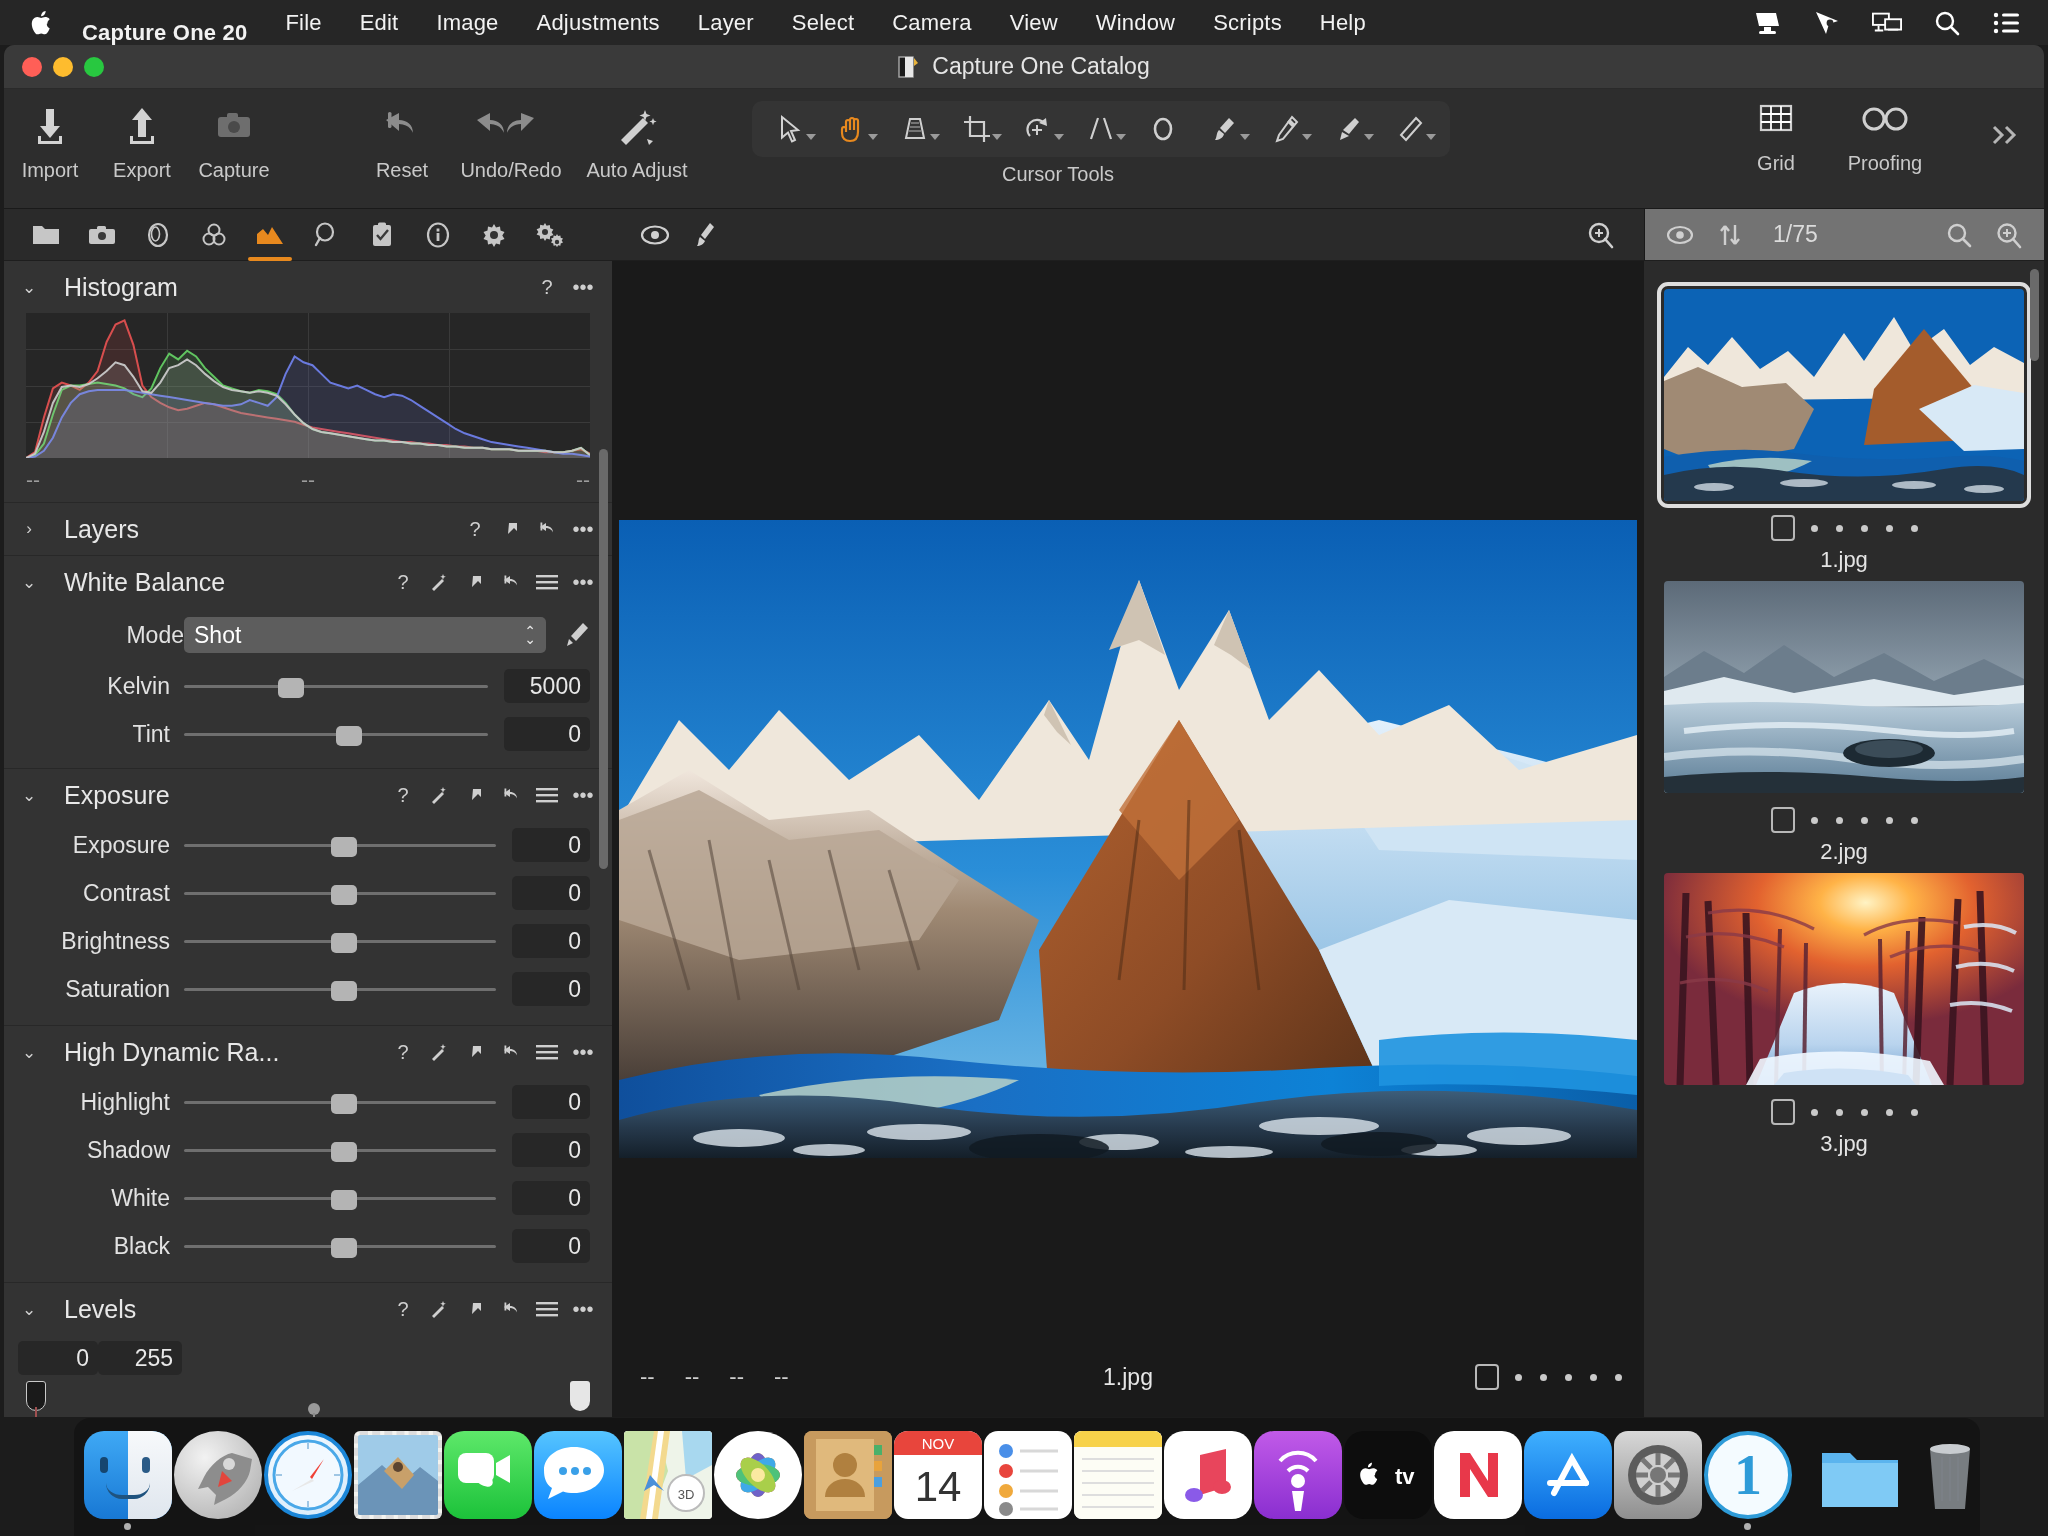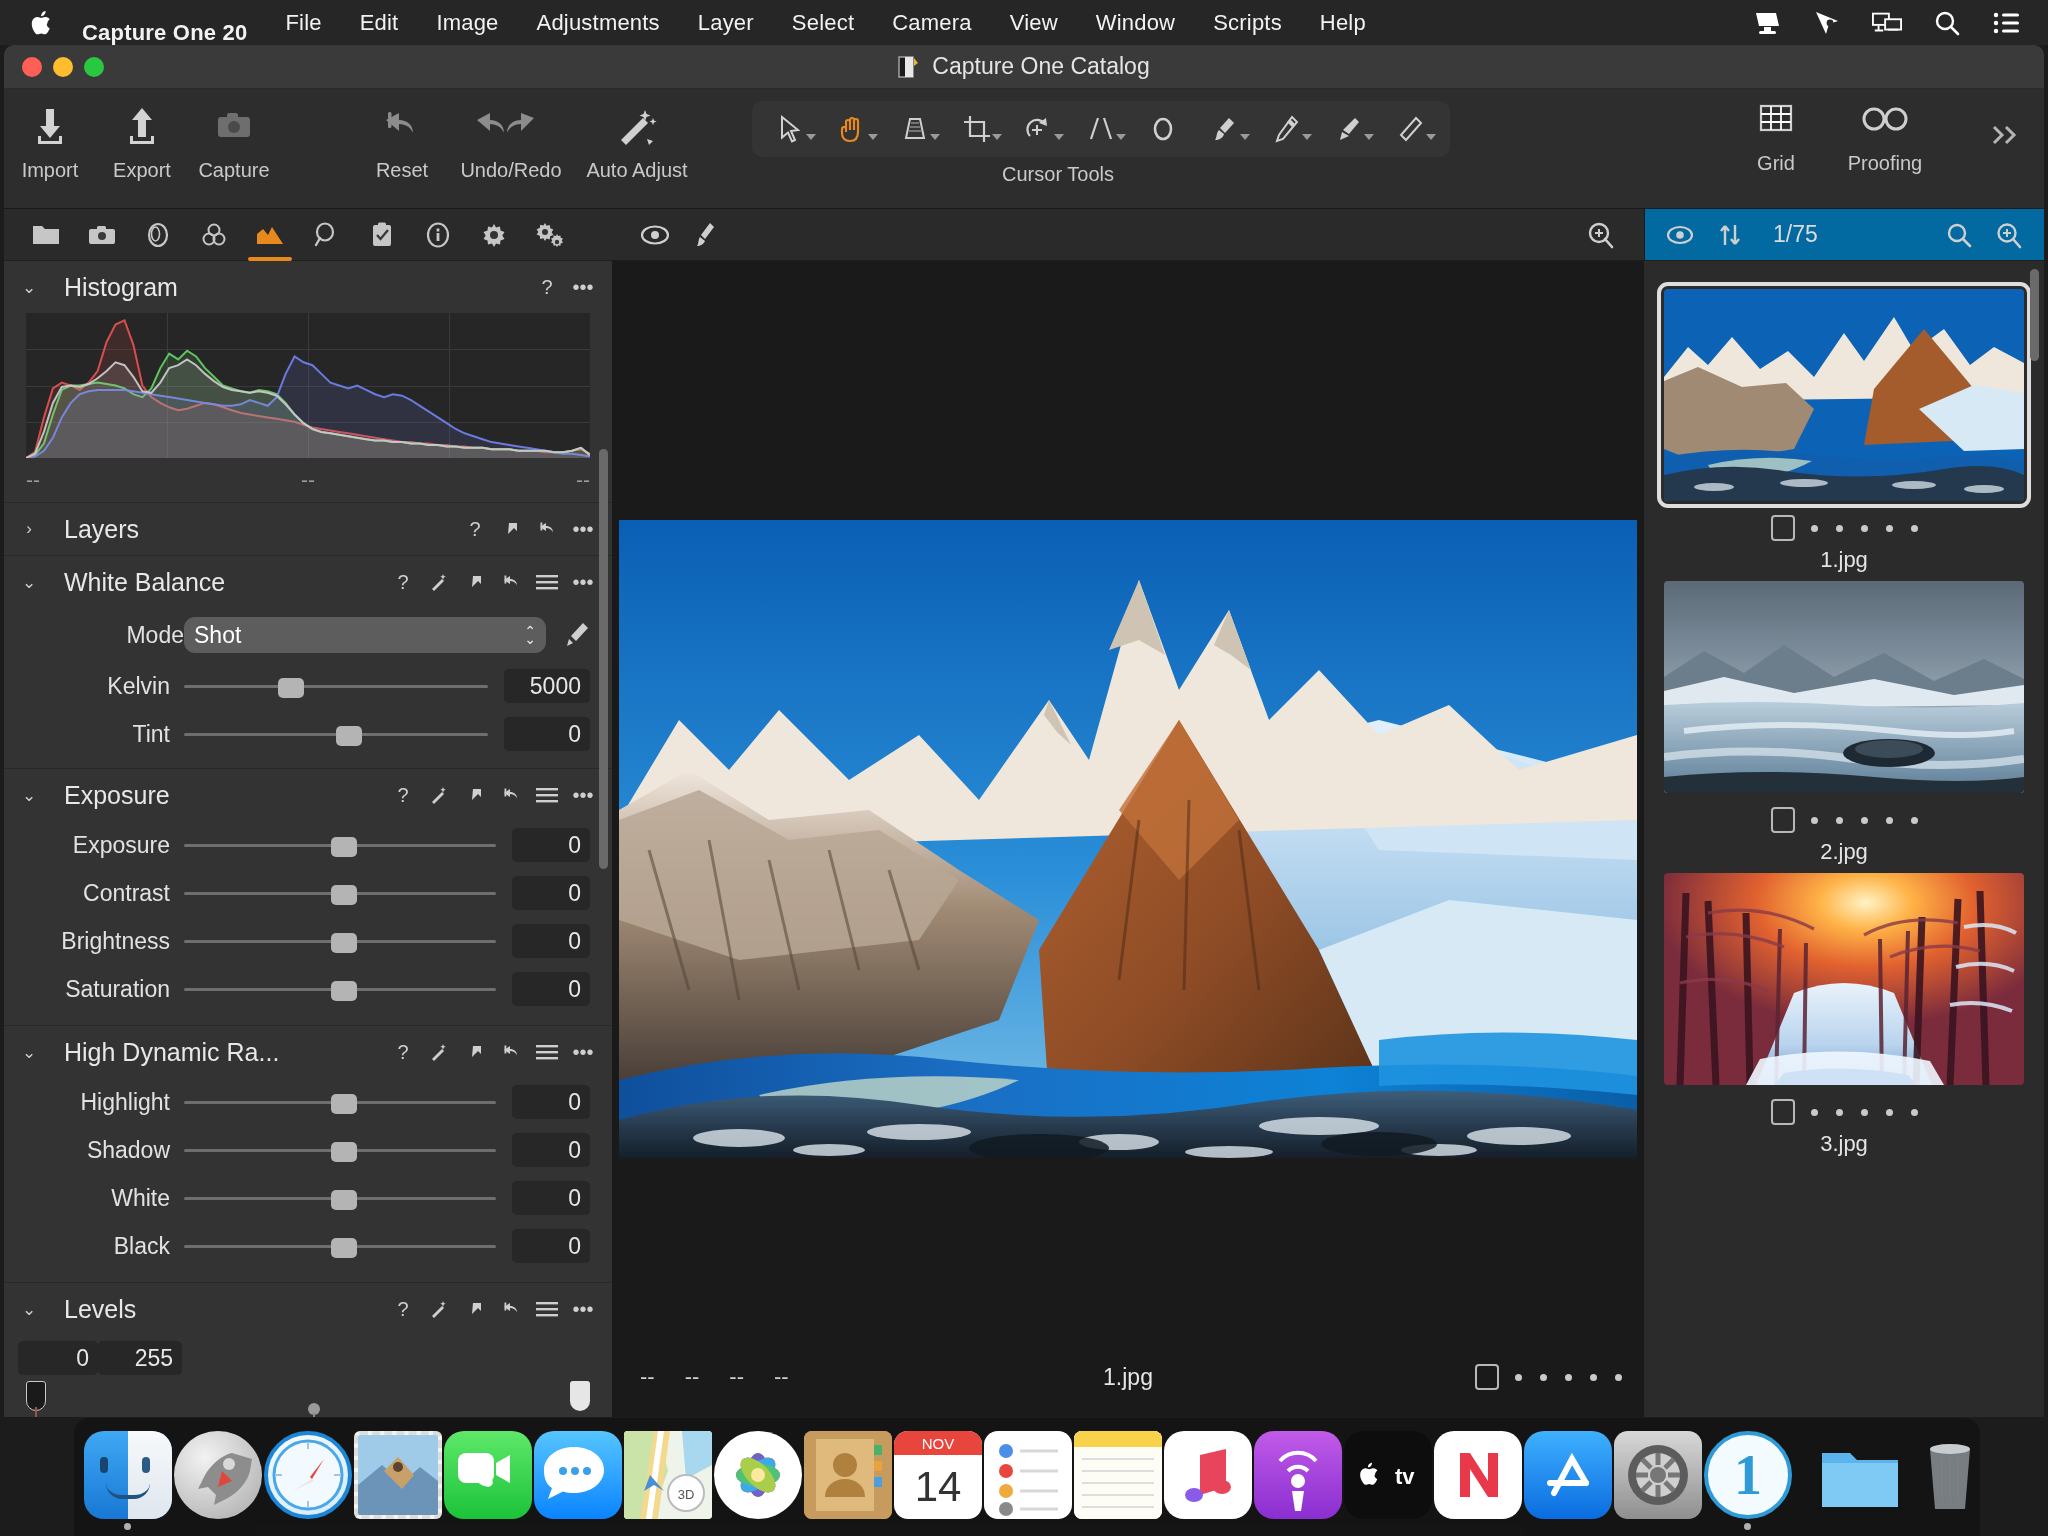--- a/index.html
+++ b/index.html
@@ -118,21 +118,21 @@
   .numbox {
     width: 78px; height: 34px; background: #272727; border-radius: 5px;
     color: #e8e8e8; font-size: 23px; display: flex; align-items: center; justify-content: flex-end;
     padding-right: 9px;
   }
   .numbox.wide { width: 86px; }
 
   .mode-row { display: flex; align-items: center; height: 54px; }
   .mode-row .lbl { width: 180px; text-align: right; color: #e2e2e2; font-size: 23px; padding-right: 0; }
   .select {
-    flex: 1; height: 36px; background: #5d5d5d; border-radius: 11px;
+    flex: 1; height: 36px; background: #5d5d5d; border-radius: 5px;
     display: flex; align-items: center; padding: 0 10px;
     color: #fff; font-size: 23px; margin-right: 10px;
   }
   .select .chev { margin-left: auto; display: flex; flex-direction: column; line-height: 8px; font-size: 14px; color: #e9e9e9;}
   .eyedrop { width: 42px; display:flex; align-items:center; justify-content:center; margin-right: 14px;}
 
   
   .levels-row { display:flex; align-items:center; gap: 0; padding: 6px 18px 0 14px; }
   .lv-tabs { display:flex; flex:1; justify-content: space-around; align-items:flex-end; position: relative;}
   .lv-tab { font-size: 23px; color: #dcdcdc; padding: 0 6px 8px 6px; position: relative; }
@@ -164,21 +164,21 @@
   .vf-dashes { display:flex; gap: 30px; margin-left: 28px; }
   .vf-name { position:absolute; left: 0; right: 0; text-align:center; font-size: 23px; color:#e6e6e6;}
   .vf-right { margin-left: auto; display:flex; align-items:center; gap: 16px; margin-right: 22px; z-index:2;}
   .cbox { width: 24px; height: 26px; border: 2px solid #b8b8b8; border-radius: 4px; }
   .stars { display:flex; gap: 18px; align-items:center; }
   .star-dot { width: 7px; height: 7px; border-radius: 50%; background: #cacaca; }
 
   
   #browser { width: 400px; background: #2b2b2b; position: relative; }
   #browser-bar {
-    height: 52px; background: #0369a1; display:flex; align-items:center;
+    height: 52px; background: #737373; display:flex; align-items:center;
     padding: 0 14px; gap: 8px; border-bottom: 1px solid #1e1e1e;
     border-left: 1px solid #1a1a1a;
   }
   .bb-ic { width: 42px; height: 40px; display:flex; align-items:center; justify-content:center; }
   .bb-count { font-size: 23px; color: #dcdcdc; margin: 0 14px; }
   #browser-list { position: absolute; top: 52px; left: 0; right: 0; bottom: 0; overflow: hidden; padding-top: 28px; }
   .thumb-cell { width: 400px; margin-bottom: 8px; display:flex; flex-direction:column; align-items:center; }
   .thumb-frame { width: 360px; height: 212px; border-radius: 4px; overflow: hidden; position: relative; }
   .thumb-cell.selected .thumb-frame { outline: 4px solid #dedede; outline-offset: 3px; }
   .thumb-meta { display:flex; align-items:center; gap: 16px; margin-top: 14px; }

